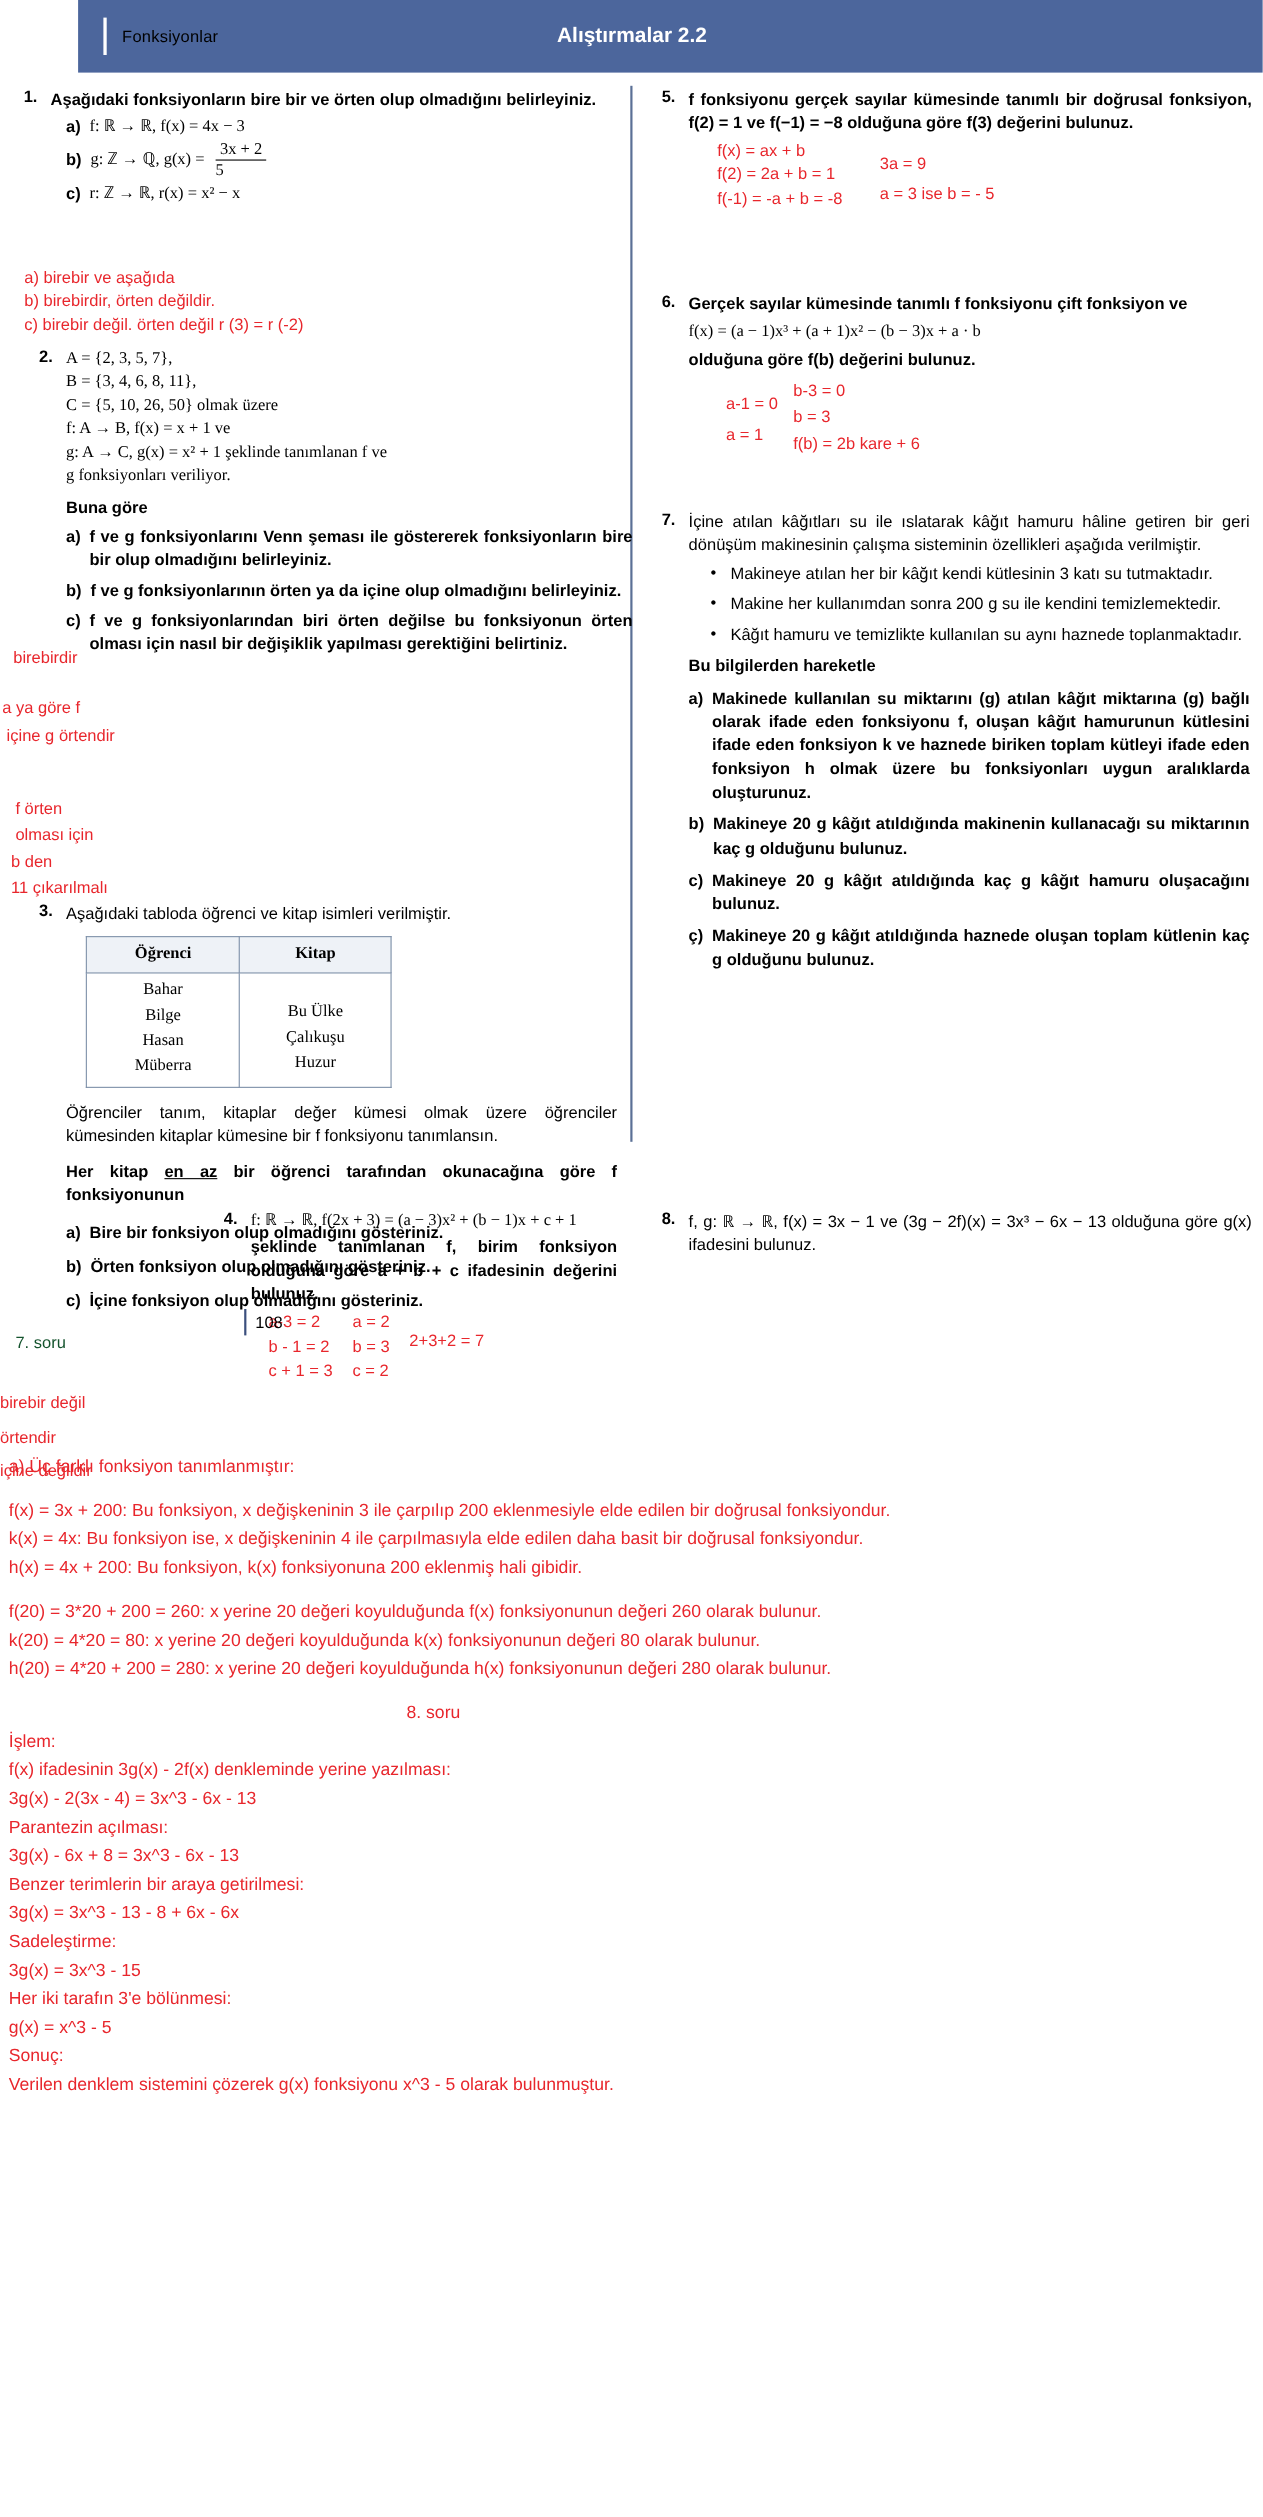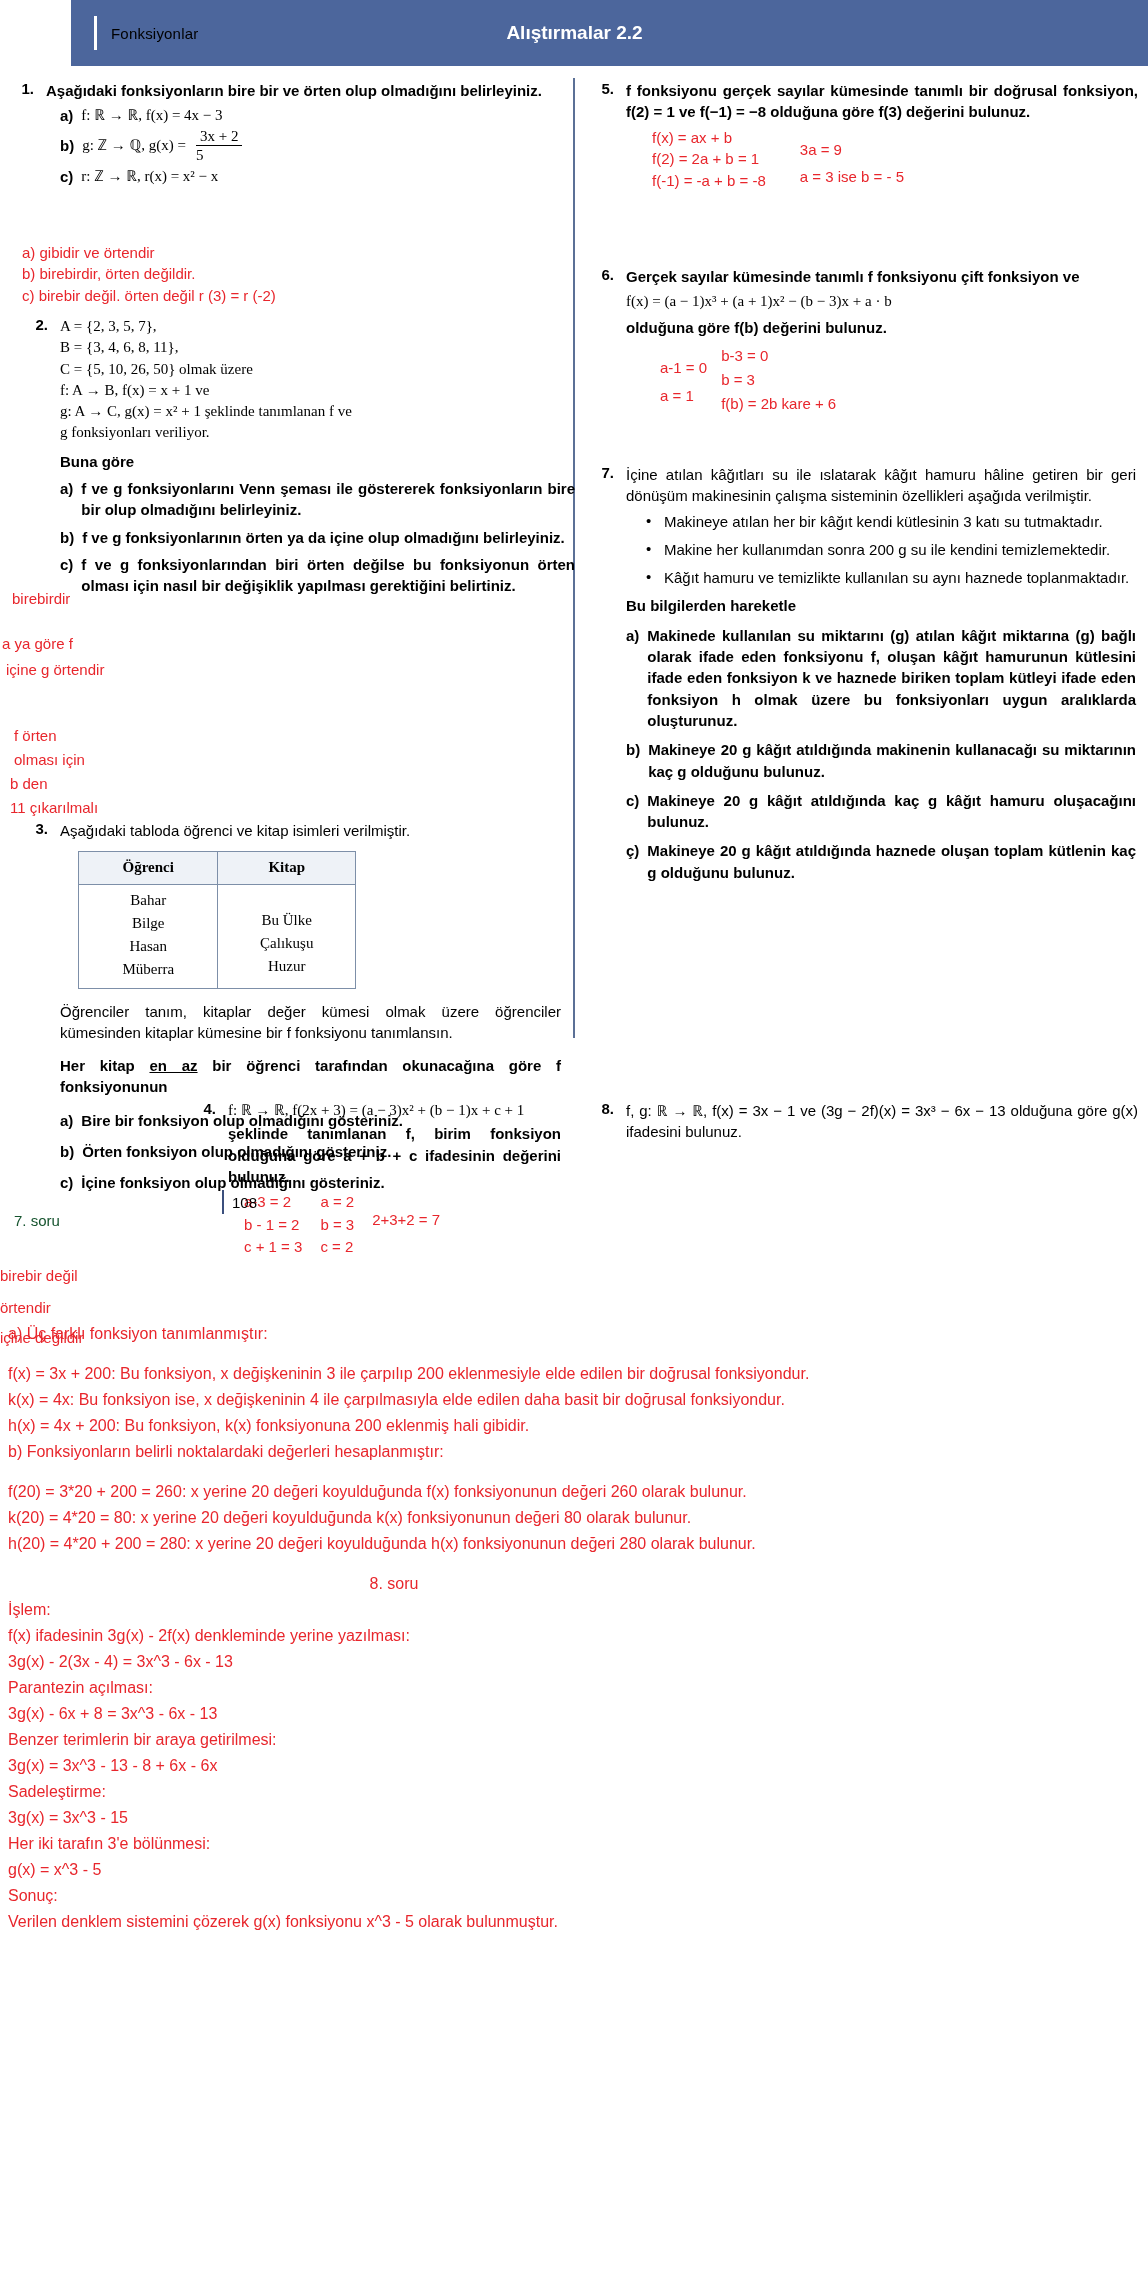--- a/index.html
+++ b/index.html
@@ -122,21 +122,21 @@
           </div>
           <div style="display:flex; align-items:flex-start; gap:8px; margin-top:2px;">
             <span class="b">c)</span>
             <span class="mono-math">r: ℤ → ℝ, r(x) = x² − x</span>
           </div>
         </div>
       </div>
     </div>
 
     <div style="position:absolute; left:22px; top:176px;">
-      <div class="red" style="font-size:15px; line-height:1.42;">a) gibidir ve örtendir</div>
+      <div class="red" style="font-size:15px; line-height:1.42;">a) birebir ve aşağıda</div>
       <div class="red" style="font-size:15px; line-height:1.42;">b) birebirdir, örten değildir.</div>
       <div class="red" style="font-size:15px; line-height:1.42;">c) birebir değil.  örten değil r (3) = r (-2)</div>
     </div>
 
     <div class="q" style="position:absolute; left:0; top:250px; width:575px;">
       <div class="qnum" style="left:14px;">2.</div>
       <div class="qbody" style="margin-left:60px;">
         <div class="mono-math">A = {2, 3, 5, 7},</div>
         <div class="mono-math">B = {3, 4, 6, 8, 11},</div>
         <div class="mono-math">C = {5, 10, 26, 50} olmak üzere</div>
@@ -329,21 +329,20 @@
   <span>108</span>
 </div>
 <div class="sorulabel" style="left:14px; top:1212px;">7. soru</div>
 
 <div class="solution">
   <div class="line">a) Üç farklı fonksiyon tanımlanmıştır:</div>
   <div class="gap"></div>
   <div class="line">f(x) = 3x + 200: Bu fonksiyon, x değişkeninin 3 ile çarpılıp 200 eklenmesiyle elde edilen bir doğrusal fonksiyondur.</div>
   <div class="line">k(x) = 4x: Bu fonksiyon ise, x değişkeninin 4 ile çarpılmasıyla elde edilen daha basit bir doğrusal fonksiyondur.</div>
   <div class="line">h(x) = 4x + 200: Bu fonksiyon, k(x) fonksiyonuna 200 eklenmiş hali gibidir.</div>
-  <div class="line">b) Fonksiyonların belirli noktalardaki değerleri hesaplanmıştır:</div>
   <div class="gap"></div>
   <div class="line">f(20) = 3*20 + 200 = 260: x yerine 20 değeri koyulduğunda f(x) fonksiyonunun değeri 260 olarak bulunur.</div>
   <div class="line">k(20) = 4*20 = 80: x yerine 20 değeri koyulduğunda k(x) fonksiyonunun değeri 80 olarak bulunur.</div>
   <div class="line">h(20) = 4*20 + 200 = 280: x yerine 20 değeri koyulduğunda h(x) fonksiyonunun değeri 280 olarak bulunur.</div>
   <div class="gap"></div>
   <div class="line sol-center" style="text-align:center; margin-left:-360px;">8. soru</div>
   <div class="line">İşlem:</div>
   <div class="line">f(x) ifadesinin 3g(x) - 2f(x) denkleminde yerine yazılması:</div>
   <div class="line">3g(x) - 2(3x - 4) = 3x^3 - 6x - 13</div>
   <div class="line">Parantezin açılması:</div>

